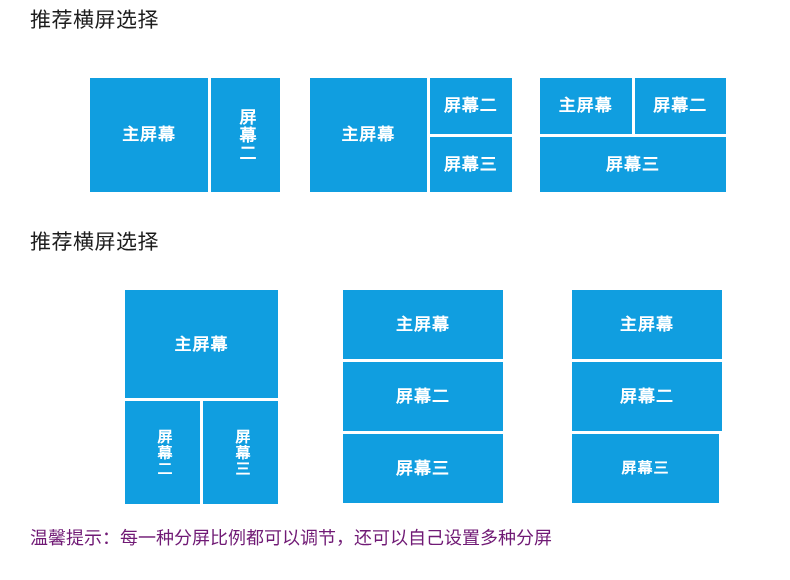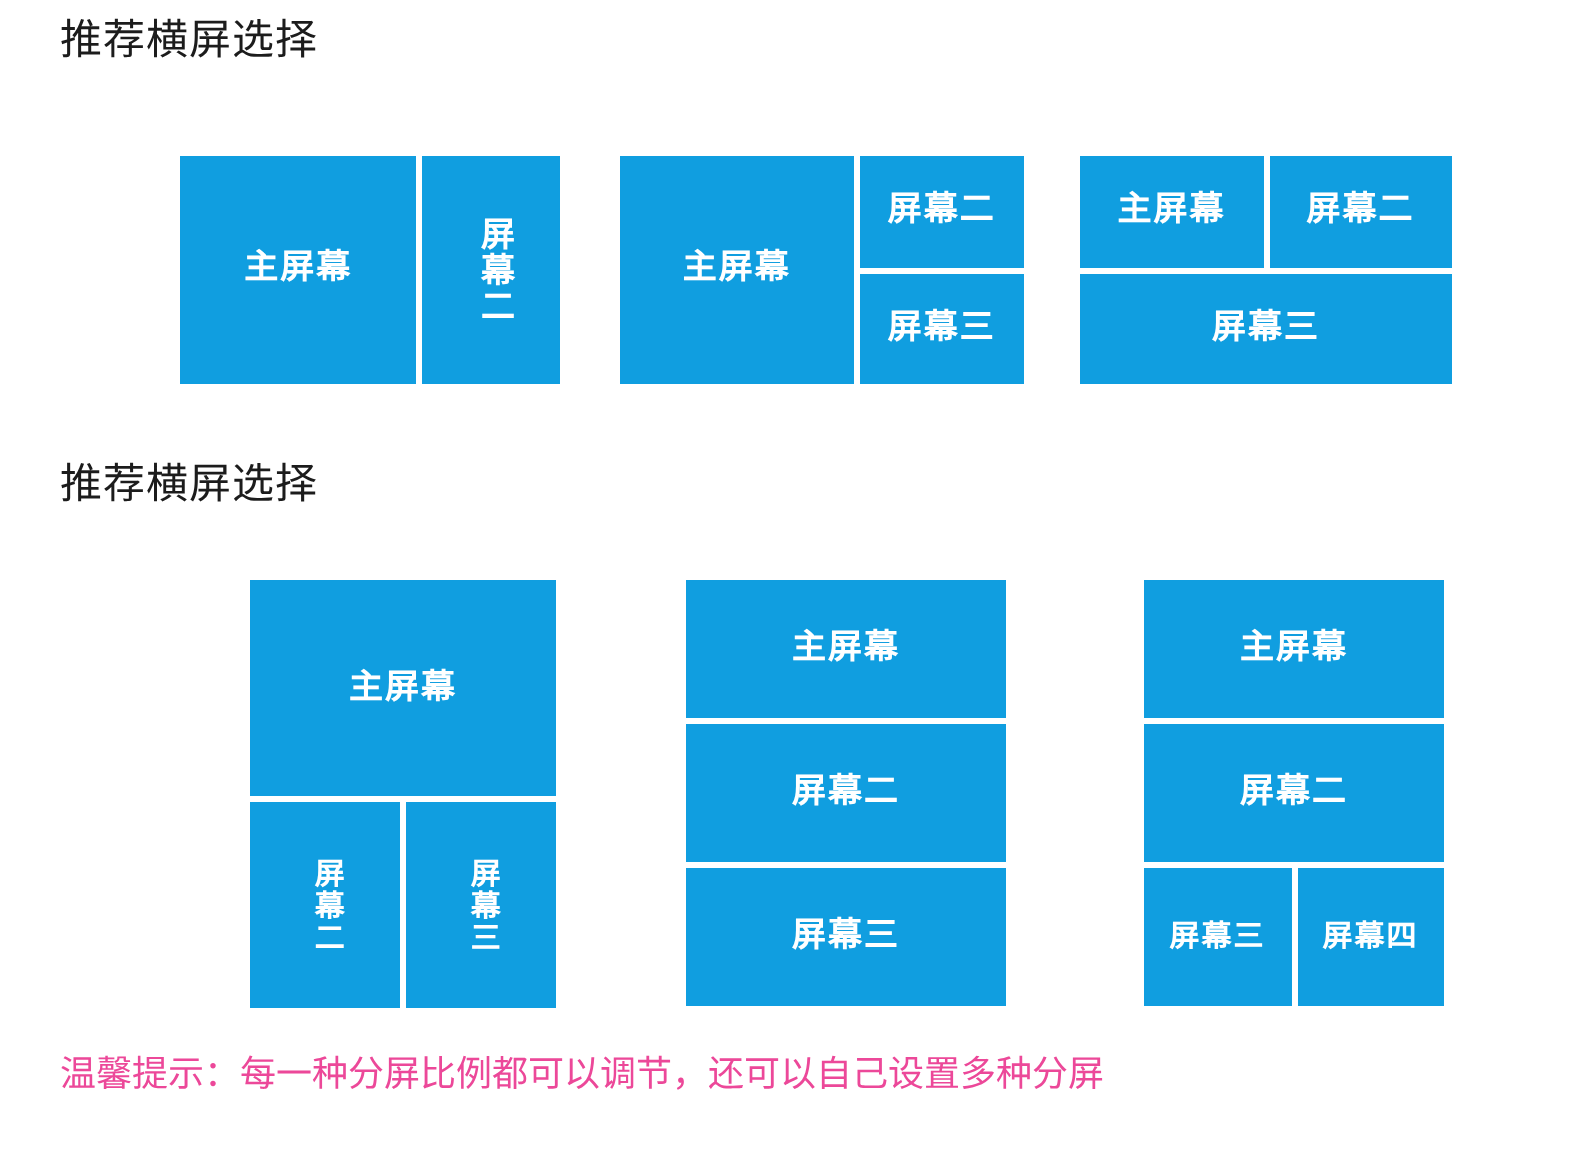--- a/index.html
+++ b/index.html
@@ -26,21 +26,21 @@
   }
   #title-landscape { left: 30px; top: 10px; }
   #title-portrait  { left: 30px; top: 232px; }
 
   .footer-note {
     position: absolute;
     left: 30px;
     top: 527px;
     font-size: 18px;
     line-height: 1.2;
-    color: #ec4899;
+    color: #701a75;
     white-space: nowrap;
   }
 
   
   .layout-card {
     position: absolute;
     box-sizing: border-box;
     display: flex;
     background: #ffffff;
   }
@@ -174,19 +174,16 @@
   <div class="gap-h"></div>
   <div class="pane flex1">
     <span class="pane-label">屏幕二</span>
   </div>
   <div class="gap-h"></div>
   <div class="row flex1" style="display:flex; flex-direction:row;">
     <div class="pane flex1">
       <span class="pane-label small">屏幕三</span>
     </div>
     <div class="gap-v"></div>
-    <div class="pane flex1">
-      <span class="pane-label small">屏幕四</span>
-    </div>
   </div>
 </div>
 
 <div class="footer-note">温馨提示：每一种分屏比例都可以调节，还可以自己设置多种分屏</div>
 
 </body></html>

